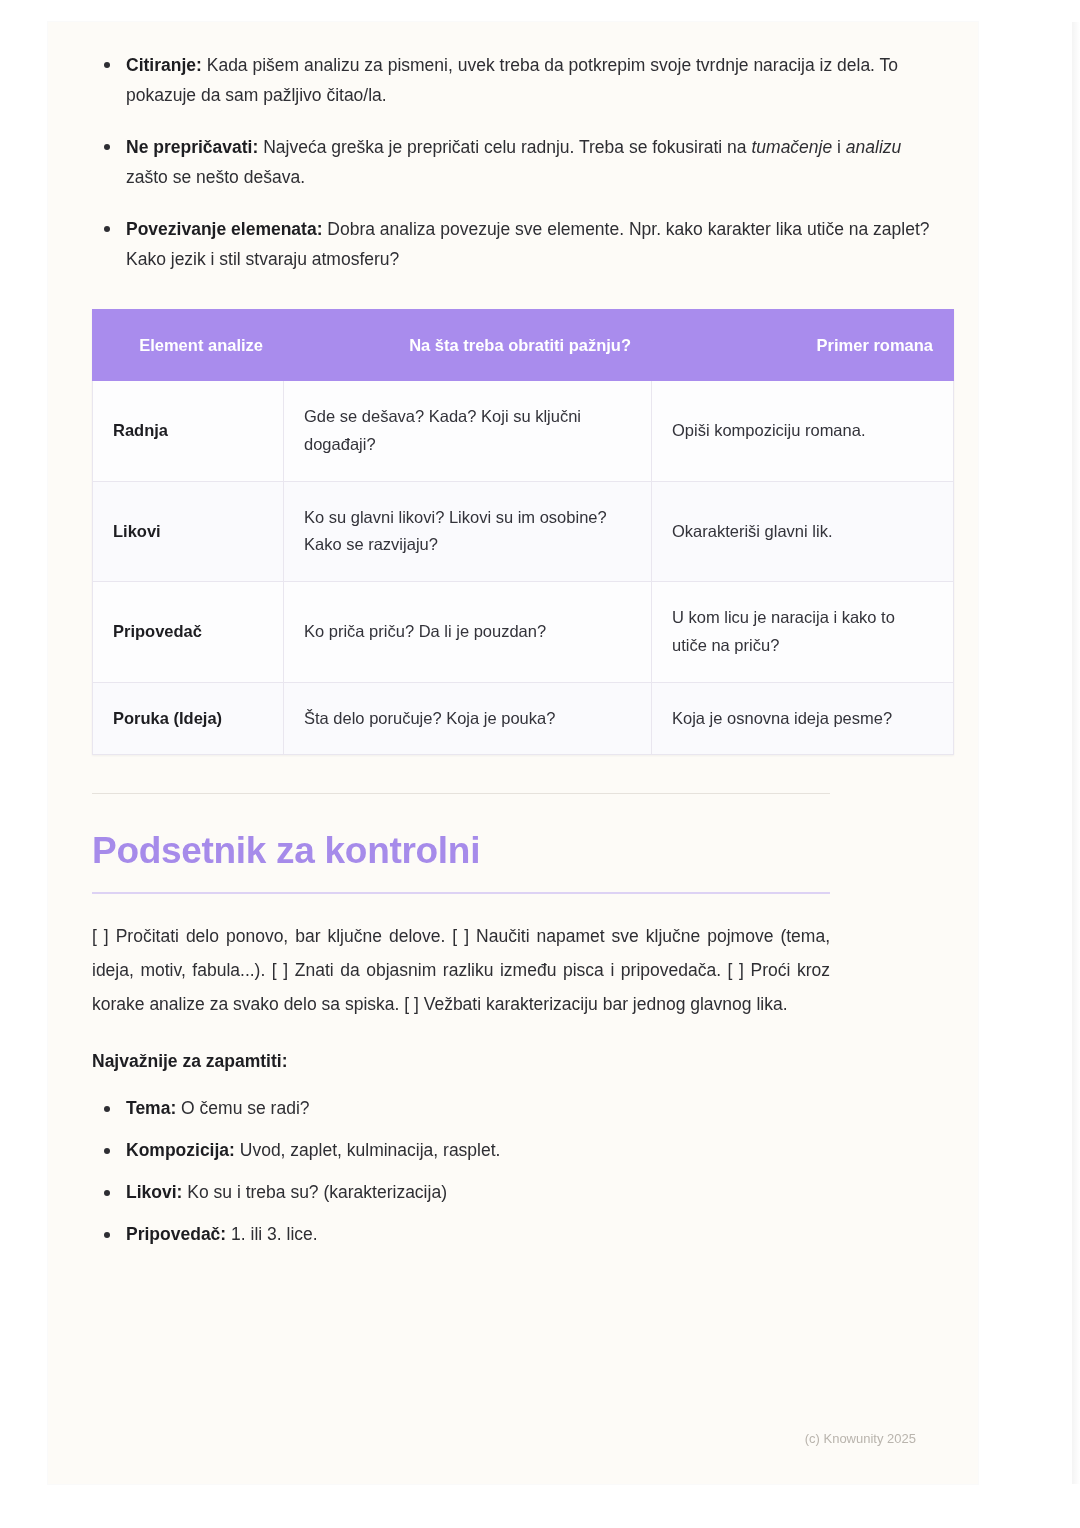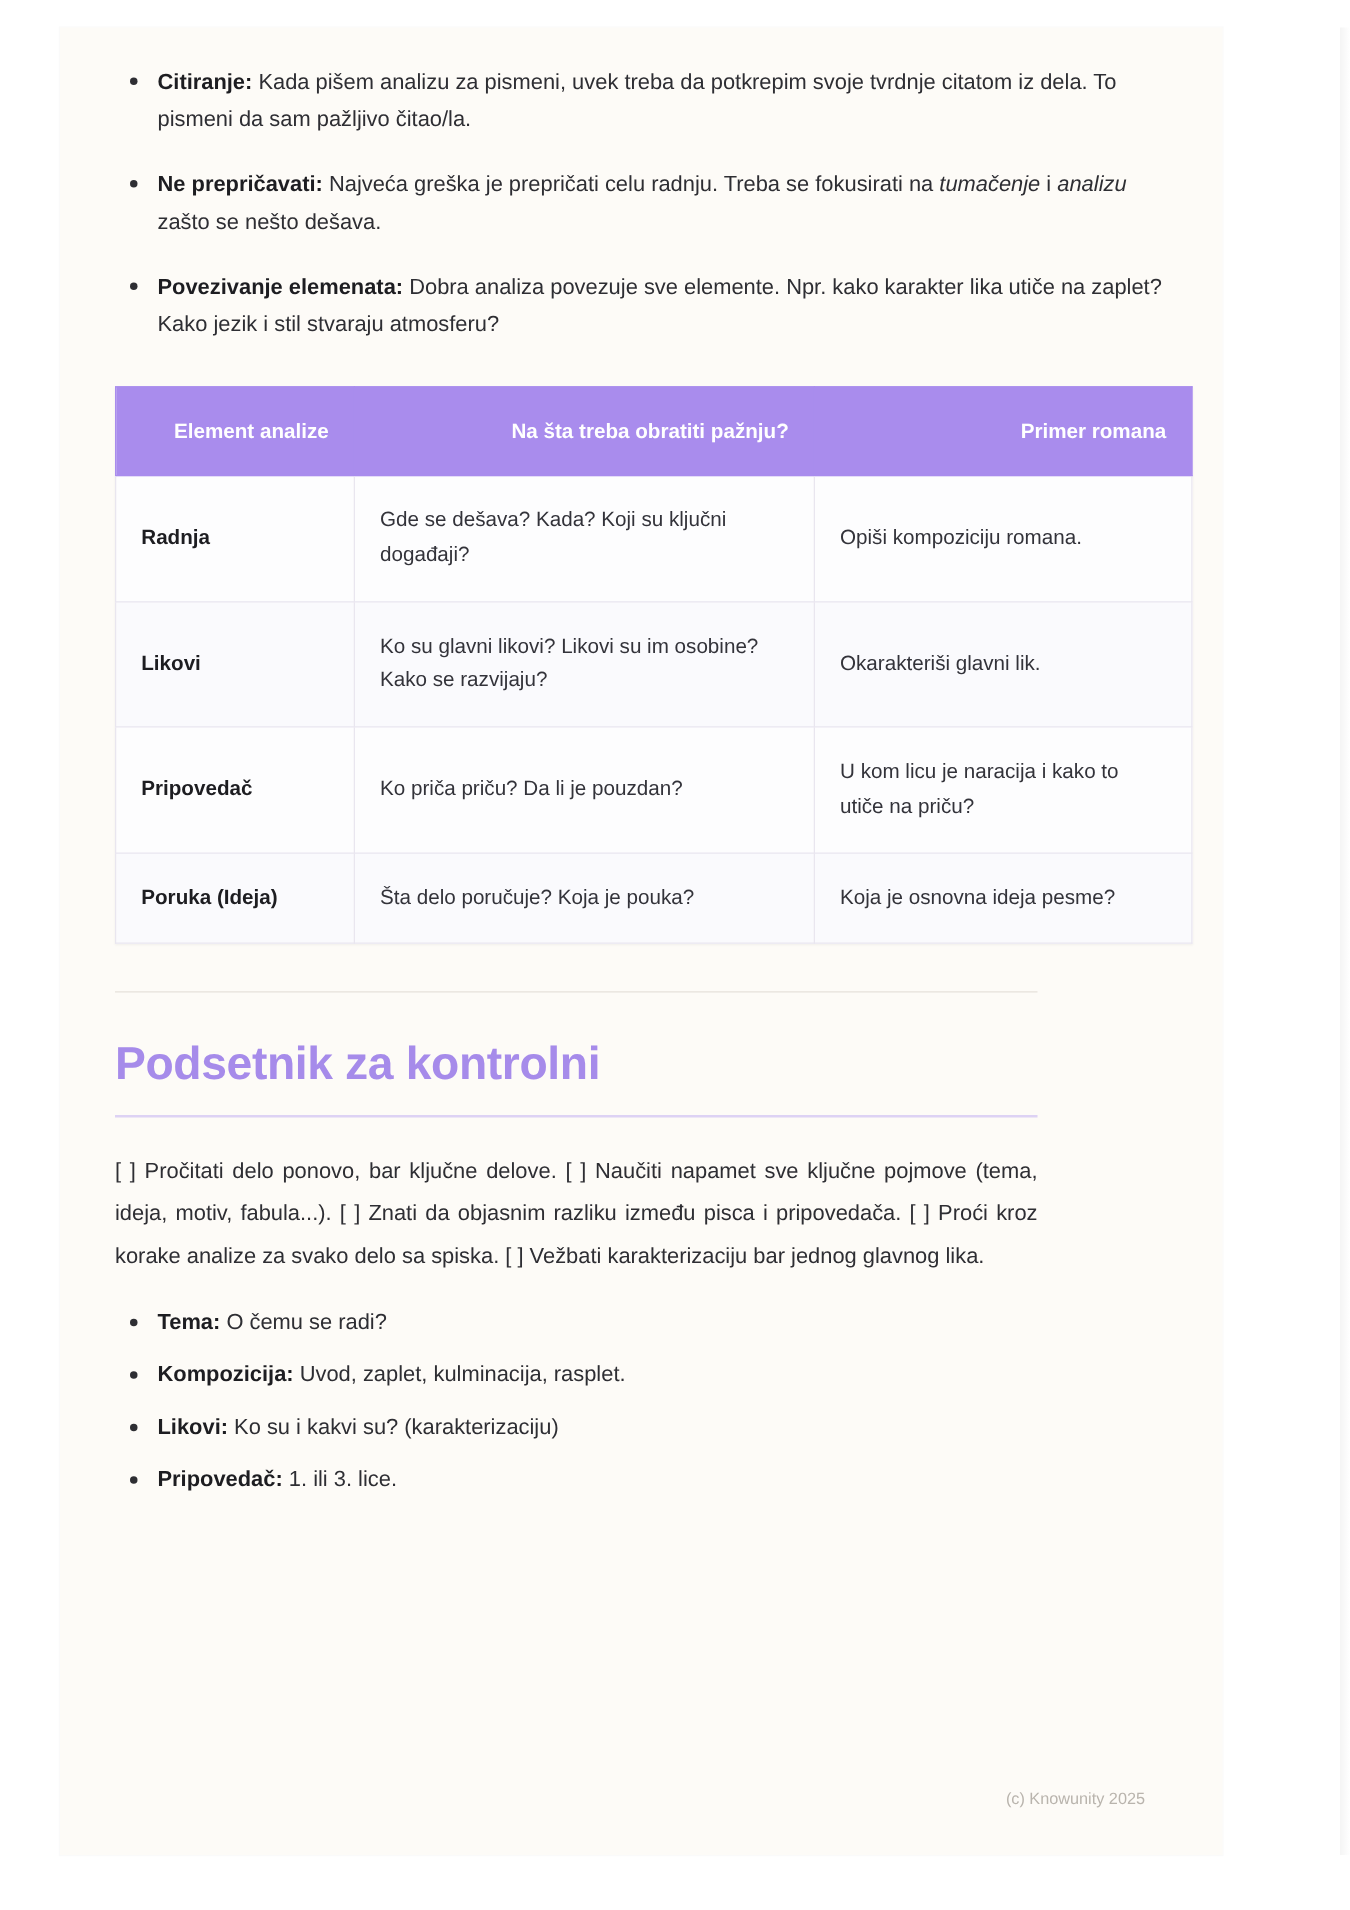--- a/index.html
+++ b/index.html
@@ -152,21 +152,21 @@
   }
 </style>
 </head>
 <body>
 
 <div class="page">
   <div class="page-inner">
 
     <ul class="bullets">
       <li>
-        <span class="b">Citiranje:</span><span> Kada pišem analizu za pismeni, uvek treba da potkrepim svoje tvrdnje citatom iz dela. To pismeni da sam pažljivo čitao/la.</span>
+        <span class="b">Citiranje:</span><span> Kada pišem analizu za pismeni, uvek treba da potkrepim svoje tvrdnje naracija iz dela. To pokazuje da sam pažljivo čitao/la.</span>
       </li>
       <li>
         <span class="b">Ne prepričavati:</span><span> Najveća greška je prepričati celu radnju. Treba se fokusirati na </span><span class="i">tumačenje</span><span> i </span><span class="i">analizu</span><span> zašto se nešto dešava.</span>
       </li>
       <li>
         <span class="b">Povezivanje elemenata:</span><span> Dobra analiza povezuje sve elemente. Npr. kako karakter lika utiče na zaplet? Kako jezik i stil stvaraju atmosferu?</span>
       </li>
     </ul>
 
     <table class="analysis">
@@ -201,30 +201,31 @@
       </tbody>
     </table>
 
     <hr class="rule">
 
     <h2 class="section">Podsetnik za kontrolni</h2>
     <div class="underline"></div>
 
     <p class="justified">[ ] Pročitati delo ponovo, bar ključne delove. [ ] Naučiti napamet sve ključne pojmove (tema, ideja, motiv, fabula...). [ ] Znati da objasnim razliku između pisca i pripovedača. [ ] Proći kroz korake analize za svako delo sa spiska. [ ] Vežbati karakterizaciju bar jednog glavnog lika.</p>
 
+    <p class="strong-line">Najvažnije za zapamtiti:</p>
 
     <ul class="bullets tight">
       <li>
         <span class="b">Tema:</span><span> O čemu se radi?</span>
       </li>
       <li>
         <span class="b">Kompozicija:</span><span> Uvod, zaplet, kulminacija, rasplet.</span>
       </li>
       <li>
-        <span class="b">Likovi:</span><span> Ko su i kakvi su? (karakterizaciju)</span>
+        <span class="b">Likovi:</span><span> Ko su i treba su? (karakterizacija)</span>
       </li>
       <li>
         <span class="b">Pripovedač:</span><span> 1. ili 3. lice.</span>
       </li>
     </ul>
 
   </div>
   <div class="footer">(c) Knowunity 2025</div>
 </div>
 <div class="edge-shadow"></div>

